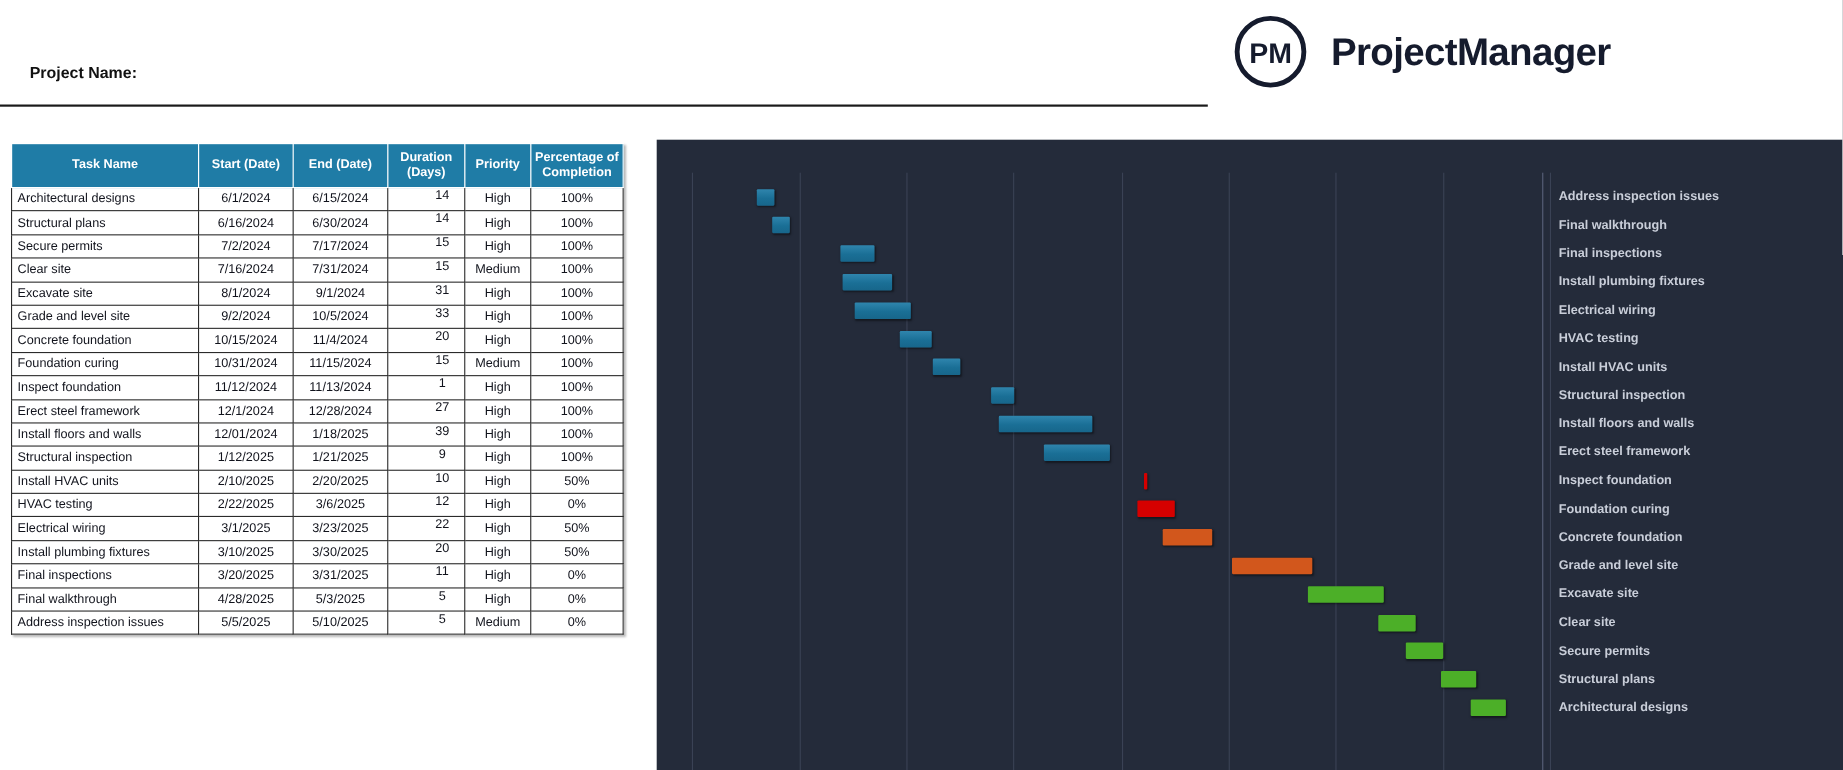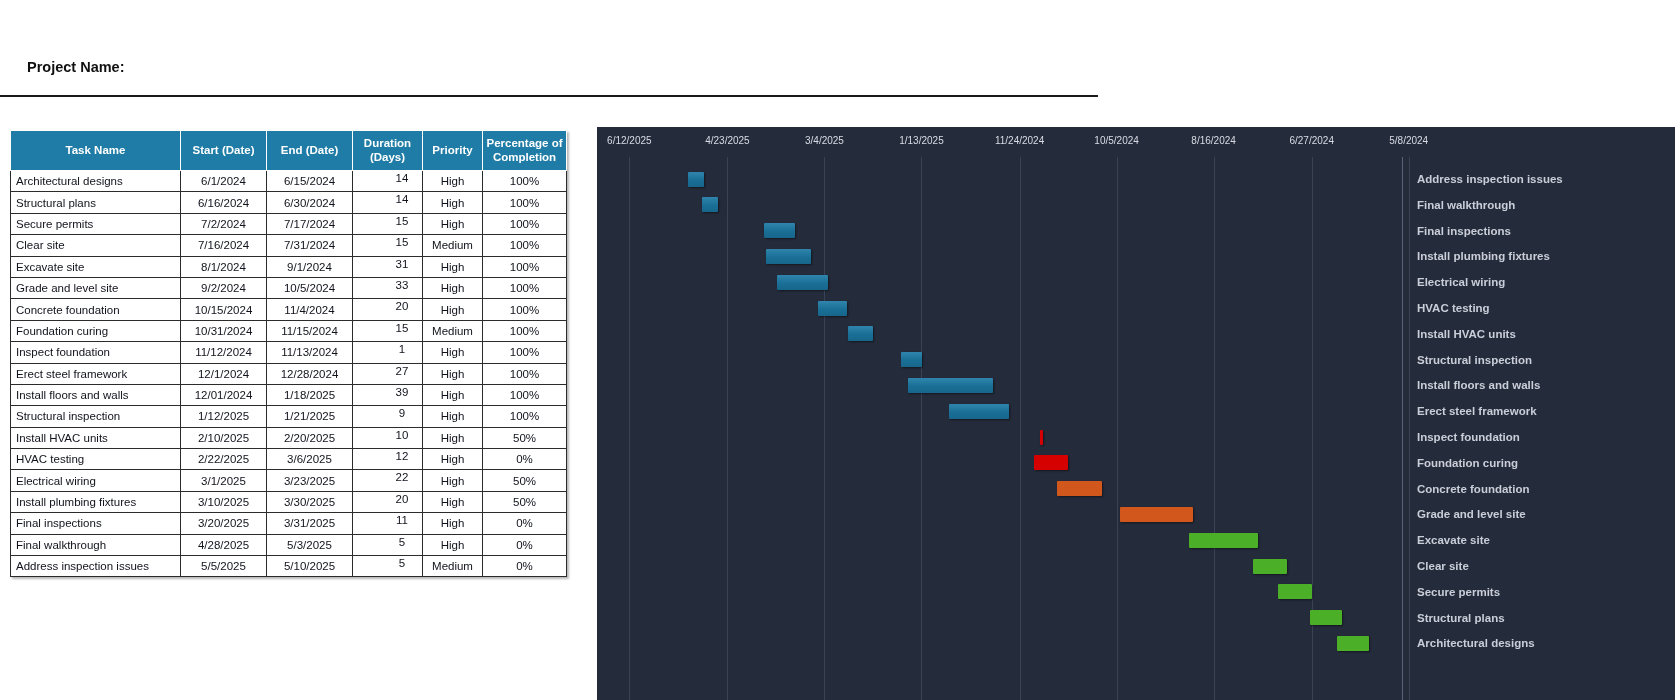--- a/index.html
+++ b/index.html
@@ -134,20 +134,27 @@
 </style>
 </head>
 <body>
 
 <div id="app">
 
   <div class="header">
     <div class="project-name-label">Project Name:</div>
     <div class="header-left-rule"></div>
 
+    <div class="brand">
+      <svg class="brand-mark" viewBox="0 0 100 100">
+        <circle cx="50" cy="50" r="41" fill="none" stroke="#151b2d" stroke-width="6"></circle>
+        <text x="50" y="64" text-anchor="middle" font-family="Liberation Sans, sans-serif" font-size="35" font-weight="bold" fill="#151b2d">PM</text>
+      </svg>
+      <span class="brand-name">ProjectManager</span>
+    </div>
   </div>
 
   <div class="table-wrap">
     <table class="schedule">
       <colgroup>
         <col class="w-task">
           <col class="w-start">
           <col class="w-end">
         <col class="w-dur">
           <col class="w-prio">
@@ -314,31 +321,20 @@
             <td class="c-end">5/10/2025</td>
             <td class="c-dur">5</td>
             <td class="c-prio">Medium</td>
             <td class="c-pct">0%</td>
           </tr>
         </tbody>
     </table>
   </div>
 
   <div class="gantt">
-    <div class="gantt-axis" id="gantt-axis">
-        <div class="axis-tick" style="left: 32.34px;">6/12/2025</div>
-        <div class="axis-tick" style="left: 130.438px;">4/23/2025</div>
-        <div class="axis-tick" style="left: 227.458px;">3/4/2025</div>
-        <div class="axis-tick" style="left: 324.478px;">1/13/2025</div>
-        <div class="axis-tick" style="left: 422.576px;">11/24/2024</div>
-        <div class="axis-tick" style="left: 519.596px;">10/5/2024</div>
-        <div class="axis-tick" style="left: 616.616px;">8/16/2024</div>
-        <div class="axis-tick" style="left: 714.714px;">6/27/2024</div>
-        <div class="axis-tick" style="left: 811.734px;">5/8/2024</div>
-      </div>
     <div id="gantt-grid">
         <div class="grid-line" style="left: 32.34px;"></div>
         <div class="grid-line" style="left: 130.438px;"></div>
         <div class="grid-line" style="left: 227.458px;"></div>
         <div class="grid-line" style="left: 324.478px;"></div>
         <div class="grid-line" style="left: 422.576px;"></div>
         <div class="grid-line" style="left: 519.596px;"></div>
         <div class="grid-line" style="left: 616.616px;"></div>
         <div class="grid-line" style="left: 714.714px;"></div>
         <div class="grid-line" style="left: 811.734px;"></div>

